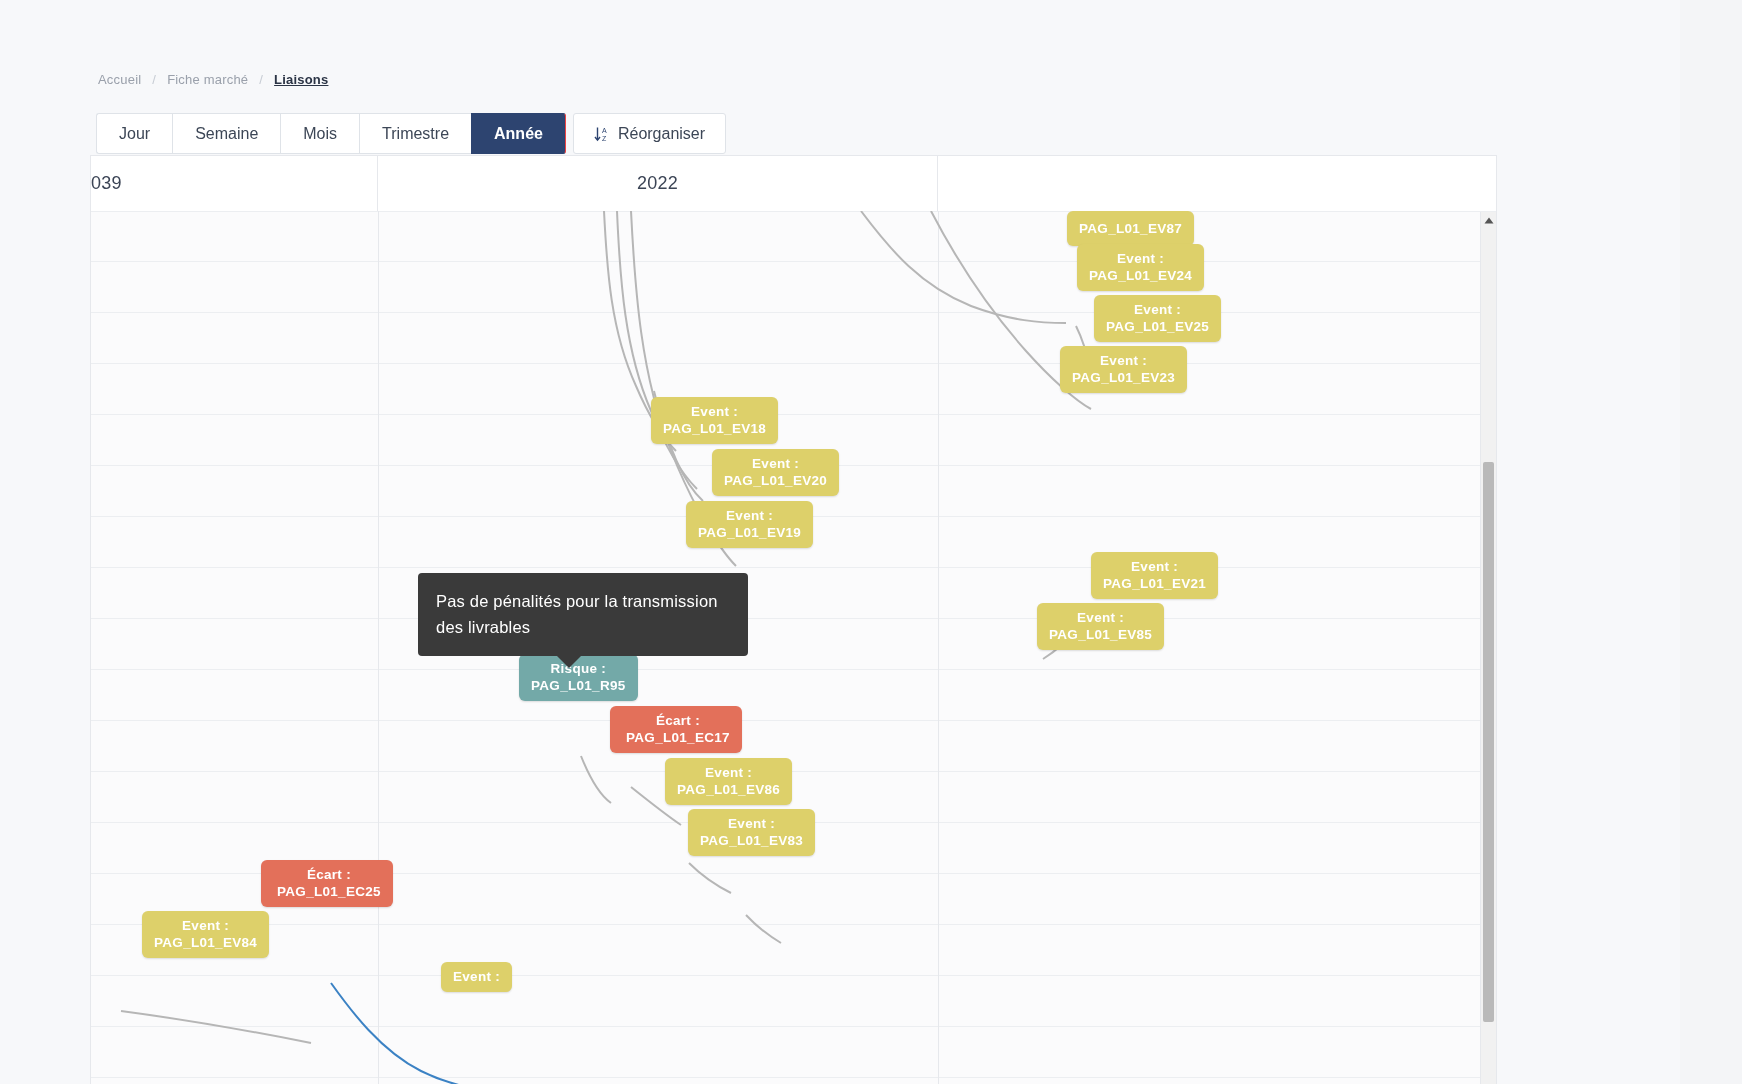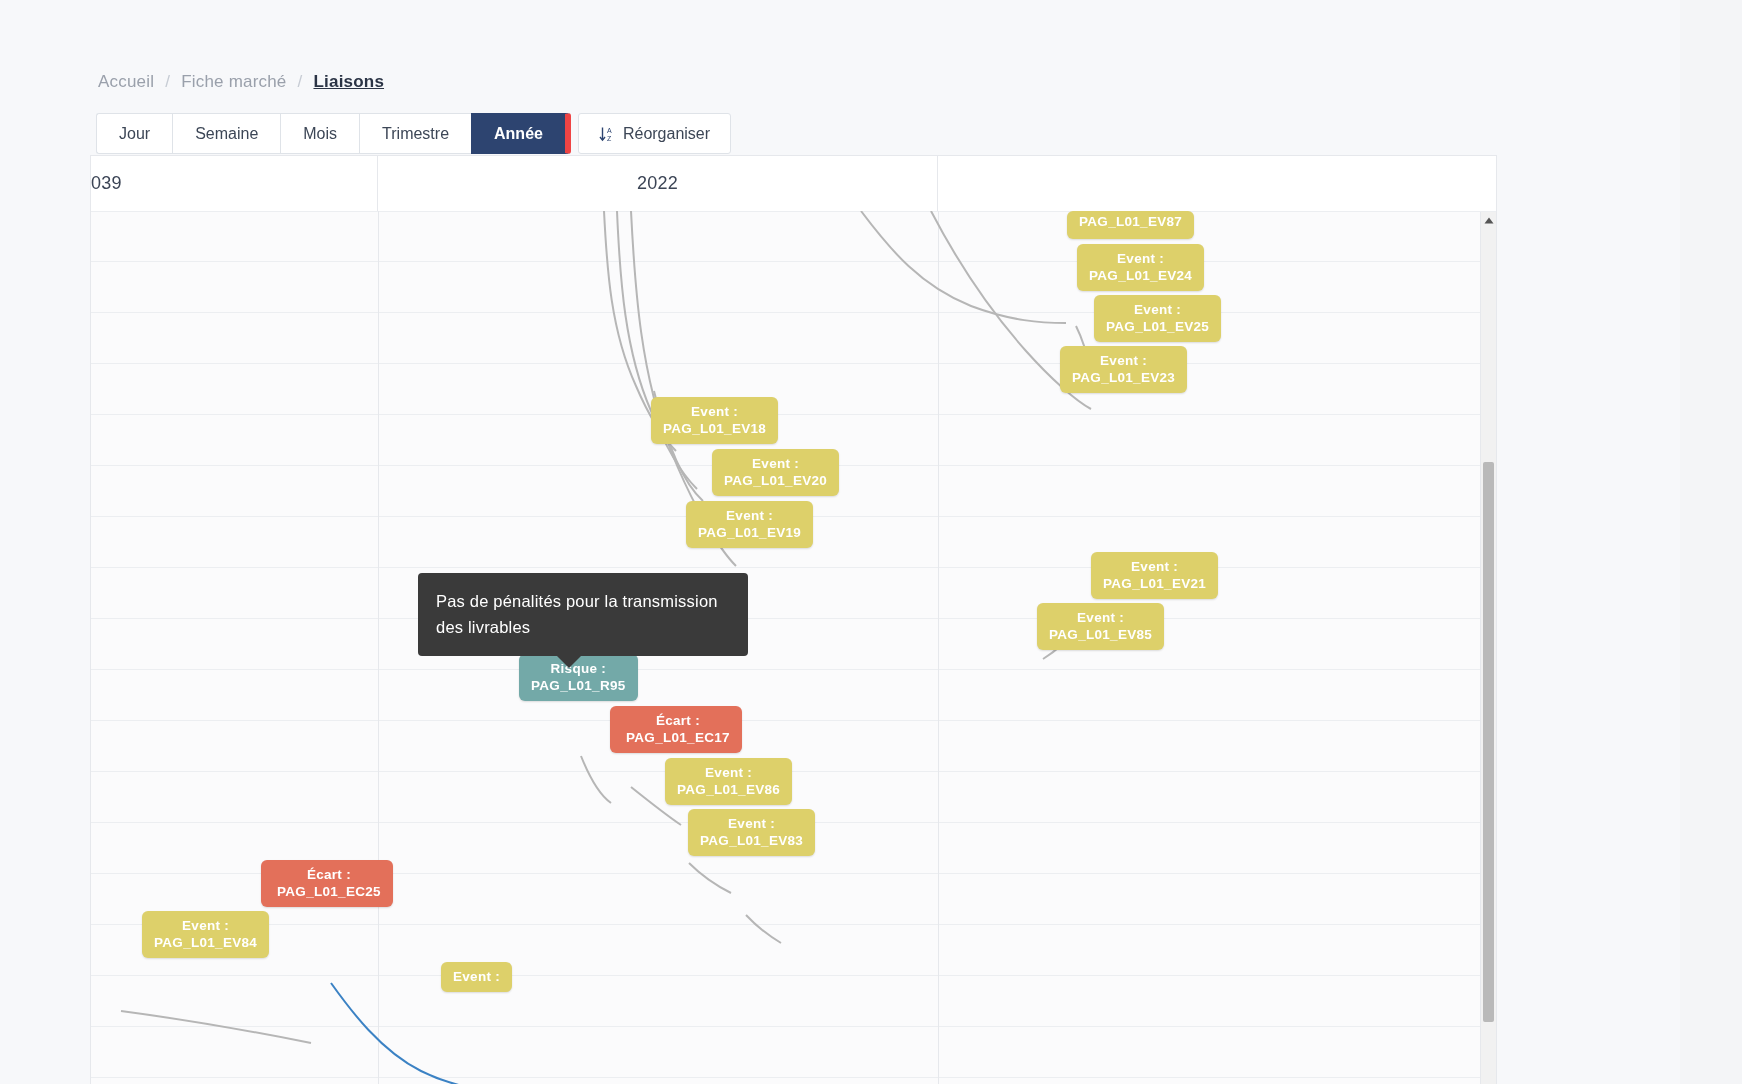--- a/index.html
+++ b/index.html
@@ -15,21 +15,21 @@
     position:absolute;left:0;top:0;width:1680px;height:1084px;
     background:#ffffff;
     overflow:hidden;
   }
   #page-bg{
     position:absolute;inset:0;background:#f7f8fa;
   }
   
   #breadcrumb{
     position:absolute;left:98px;top:72px;
-    font-size:17px;color:#9aa0ab;letter-spacing:.2px;
+    font-size:13px;color:#9aa0ab;letter-spacing:.2px;
     display:flex;align-items:center;gap:11px;white-space:nowrap;
   }
   #breadcrumb .crumb{color:#9aa0ab;}
   #breadcrumb .crumb.current{color:#2b3445;font-weight:bold;text-decoration:underline;}
   #breadcrumb .sep{color:#c7ccd4;}
   
   #toolbar{
     position:absolute;left:96px;top:113px;
     display:flex;align-items:stretch;height:39px;
   }
@@ -37,21 +37,21 @@
   .seg{
     display:flex;align-items:center;justify-content:center;
     height:39px;padding:0 22px;
     background:#ffffff;border:1px solid #dfe3e8;border-right:none;
     font-size:16px;color:#3c4656;white-space:nowrap;cursor:pointer;
   }
   .seg:first-child{border-radius:3px 0 0 3px;}
   .seg.active{
     background:#2d4470;border-color:#2d4470;color:#ffffff;font-weight:bold;
   }
-  .seg.last{border-right:6px solid #ef4444;border-radius:0 3px 3px 0;}
+  .seg.last{border-right:1px solid #ef4444;border-radius:0 3px 3px 0;}
   #reorg-btn{
     display:flex;align-items:center;justify-content:center;gap:9px;
     height:39px;padding:0 20px;margin-left:7px;
     background:#ffffff;border:1px solid #dfe3e8;border-radius:3px;
     font-size:16px;color:#3c4656;white-space:nowrap;cursor:pointer;
   }
   #reorg-btn .sort-icon{display:block;width:15px;height:16px;}
   #filter-box{
     display:flex;align-items:center;justify-content:space-between;
     height:39px;width:232px;padding:0 14px 0 16px;margin-left:11px;
@@ -96,21 +96,21 @@
     line-height:17px;
     padding:6px 12px 7px;
     box-shadow:0 1px 2px rgba(0,0,0,.13);
     white-space:nowrap;cursor:pointer;
   }
   .node .t1{display:block;}
   .node .t2{display:block;}
   .node.event{background:#ddd06a;}
   .node.risque{background:#73a9a8;}
   .node.ecart{background:#e3705a;padding-left:16px;}
-  .node.single{padding-top:2px;padding-bottom:9px;}
+  .node.single{padding-top:9px;padding-bottom:9px;}
   
   #tooltip{
     position:absolute;left:418px;top:573px;width:294px;
     background:#3a3a3a;color:#ffffff;border-radius:4px;
     padding:15px 18px 16px;font-size:16.5px;line-height:26px;
     letter-spacing:.2px;
   }
   #tooltip .arrow{
     position:absolute;left:138px;bottom:-12px;width:0;height:0;
     border-left:13px solid transparent;border-right:13px solid transparent;

